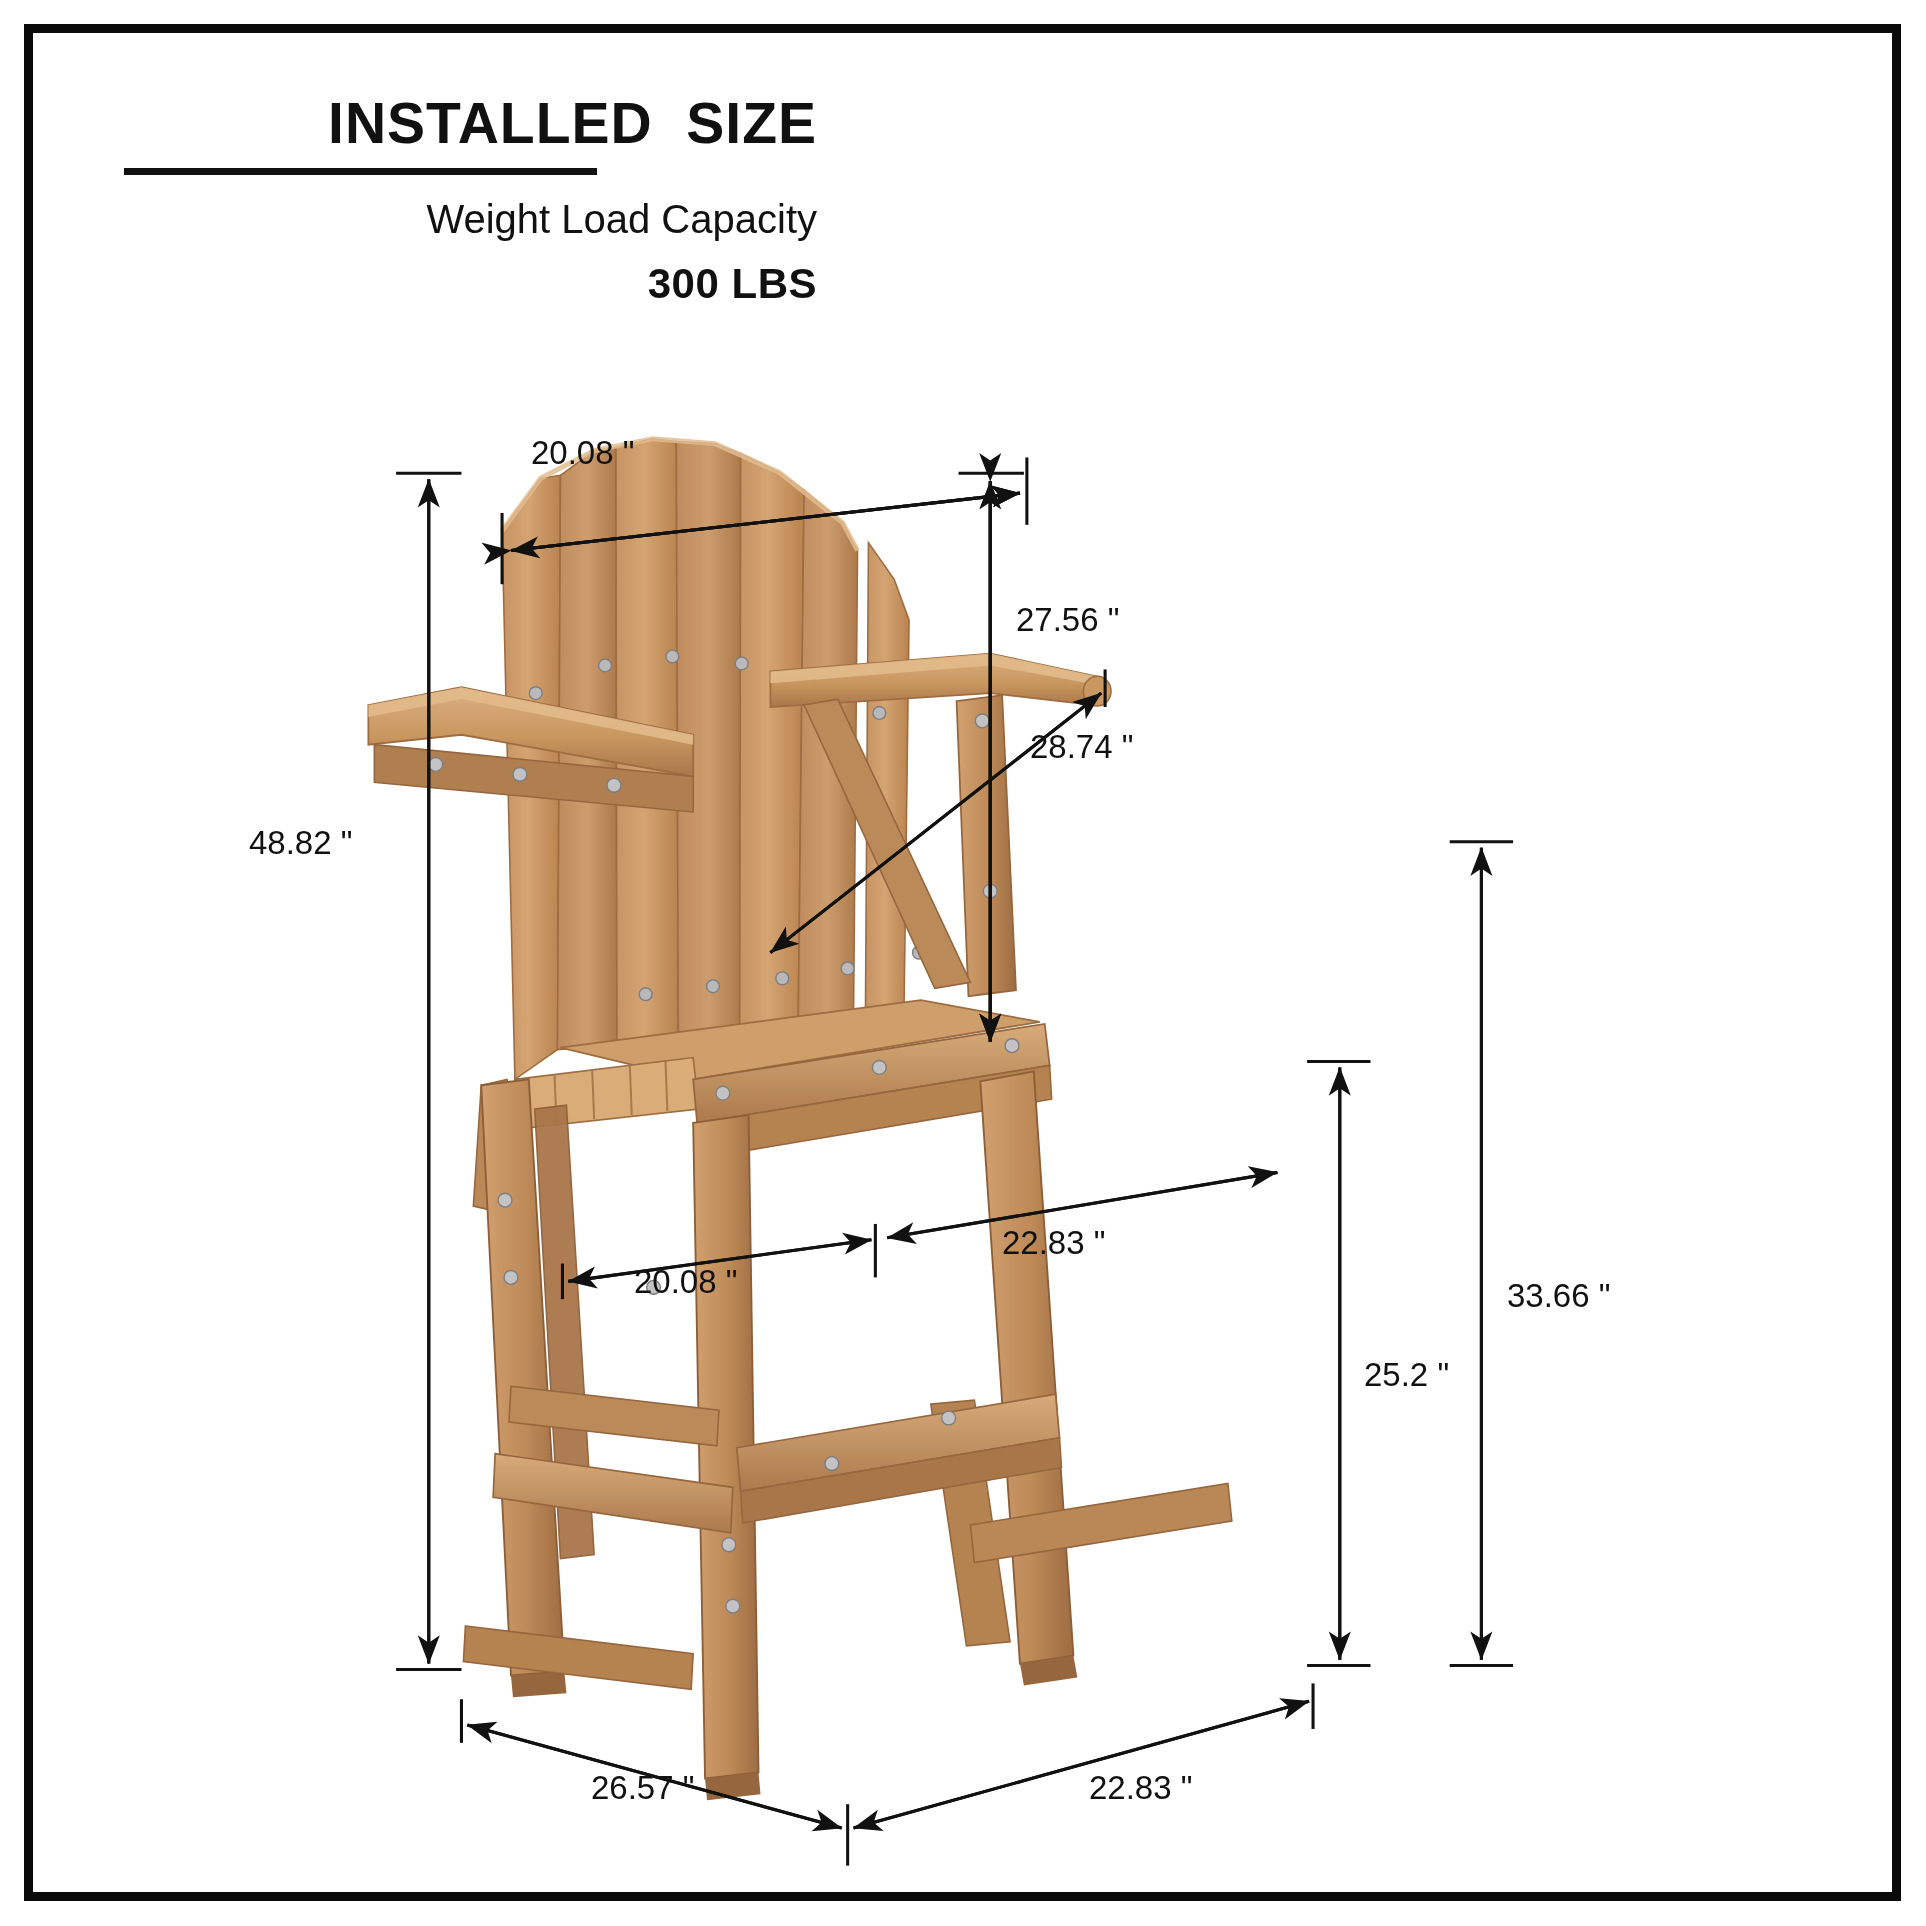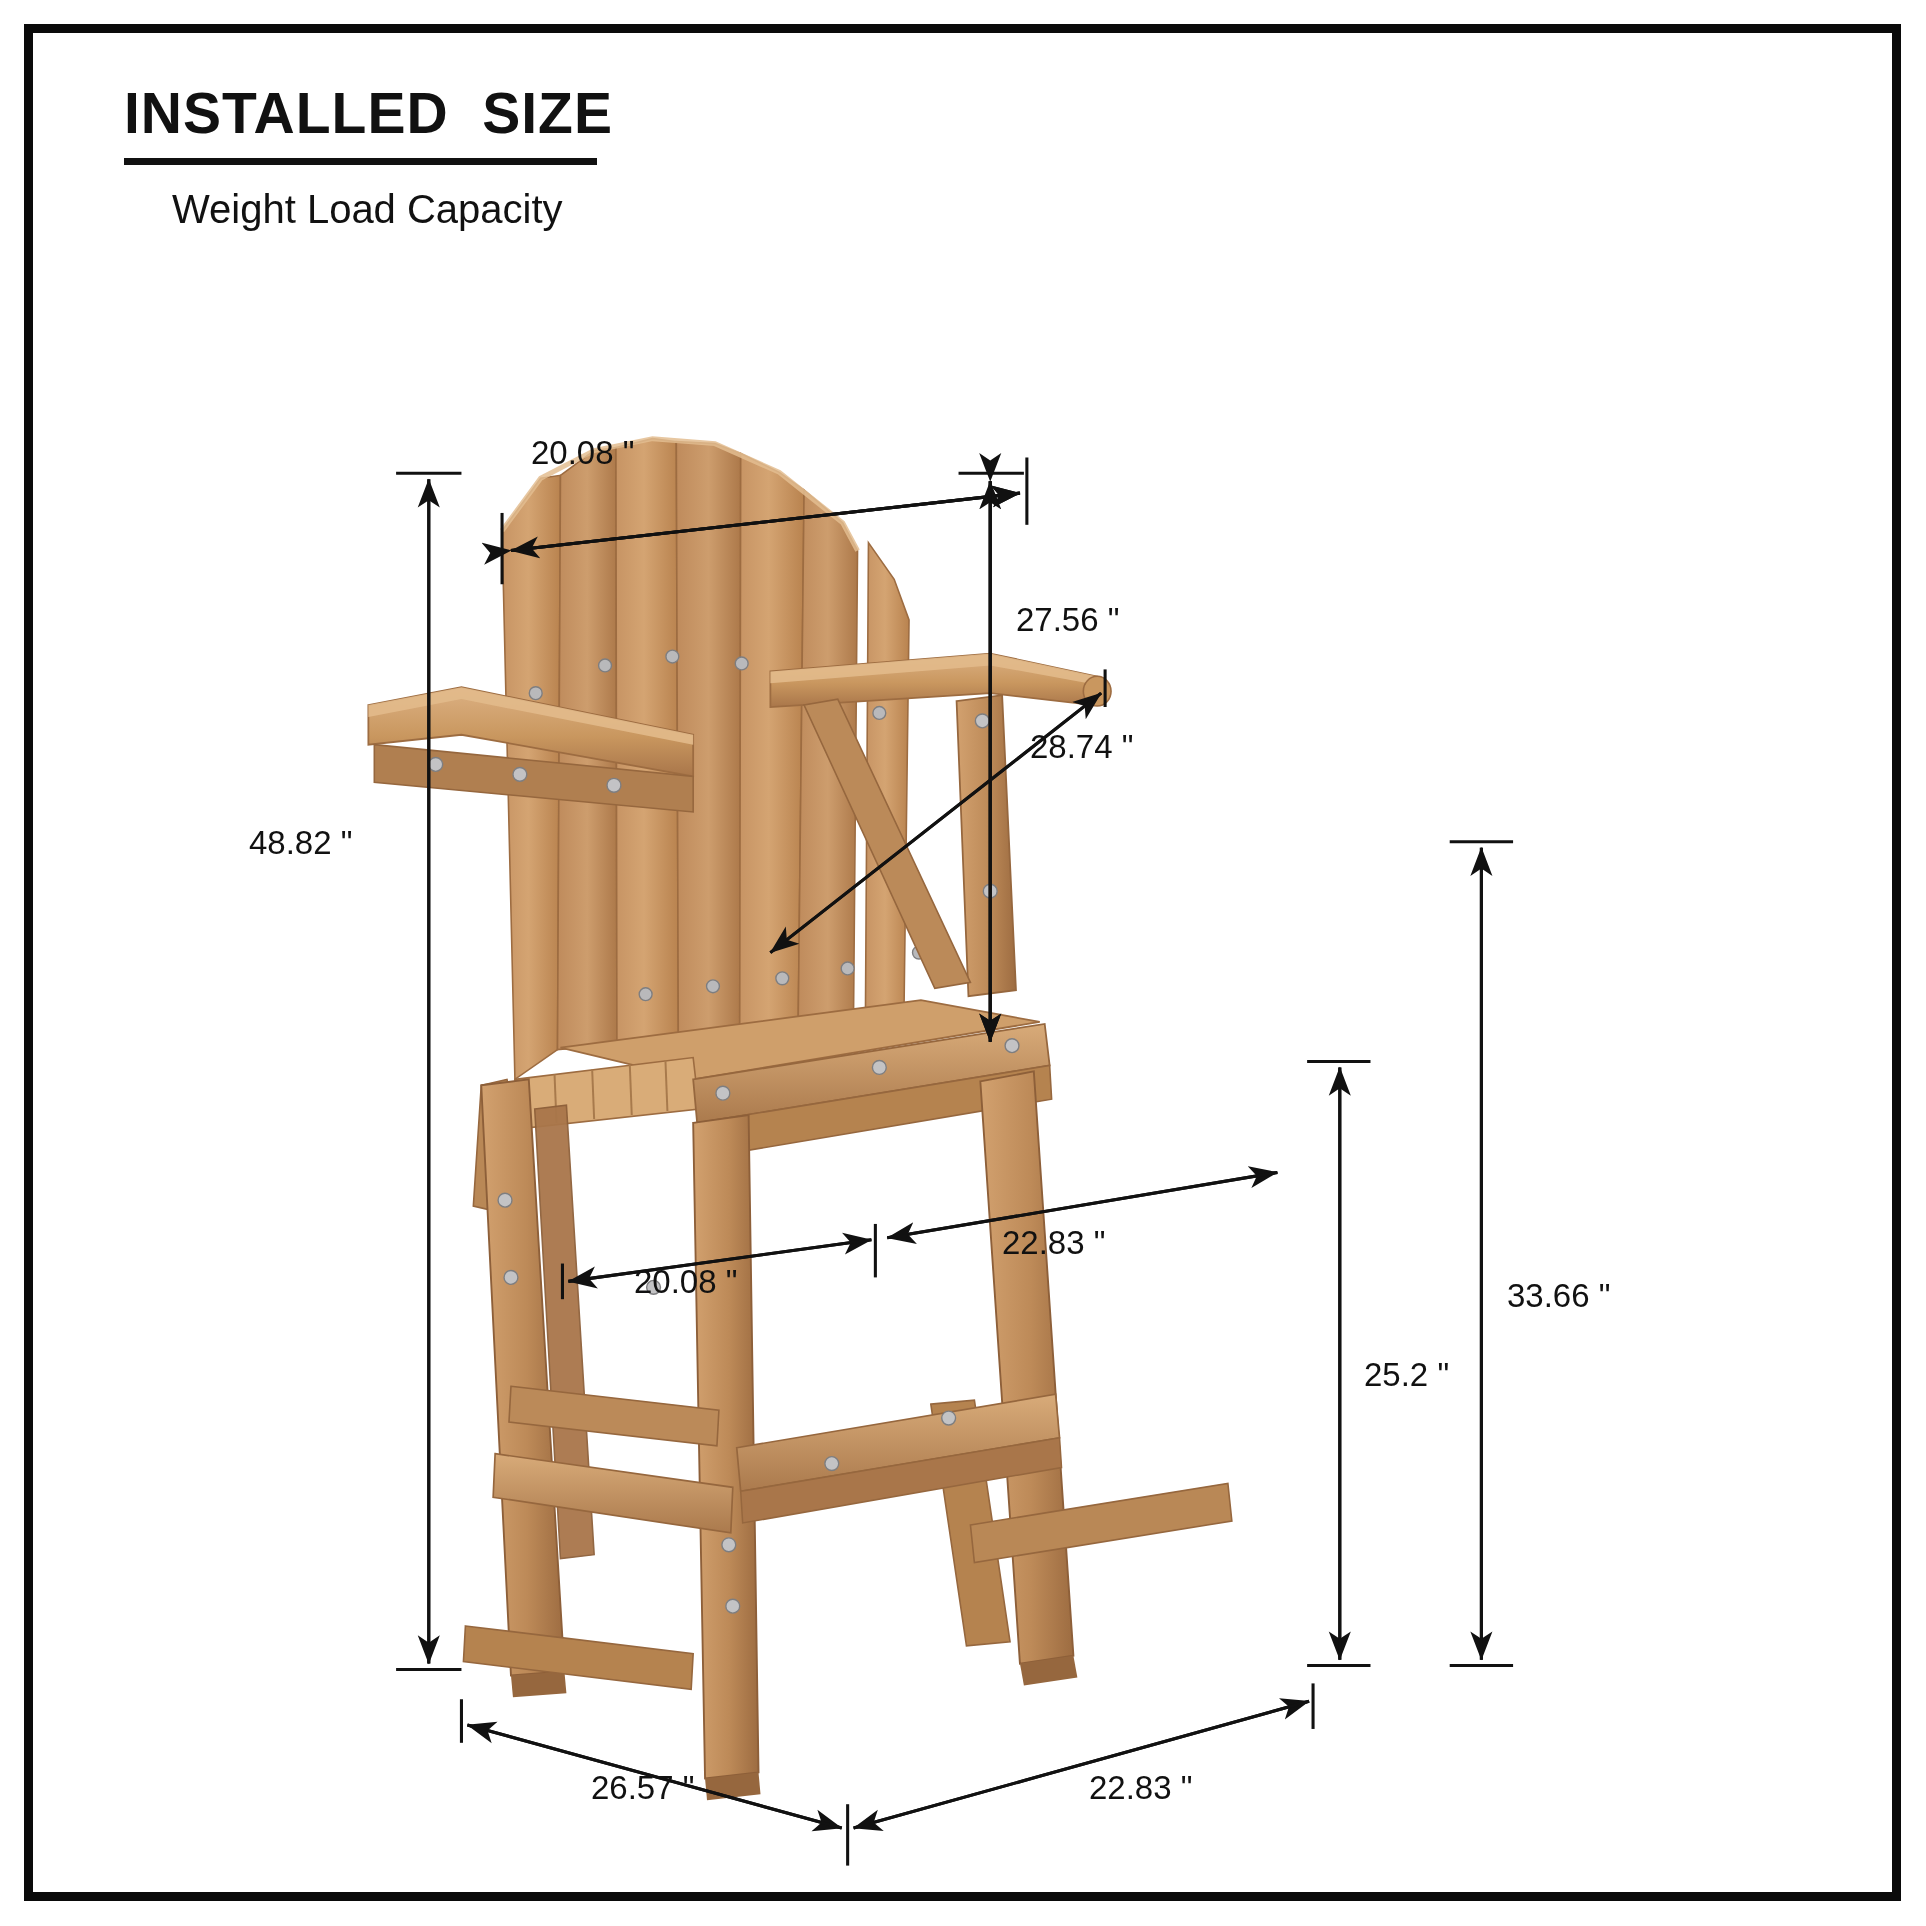--- a/index.html
+++ b/index.html
@@ -3,21 +3,21 @@
 <meta charset="utf-8">
 <style>
   html,body{margin:0;padding:0;background:#ffffff;}
   body{width:1927px;height:1927px;position:relative;overflow:hidden;
        font-family:"Liberation Sans","DejaVu Sans",sans-serif;}
 
   #frame{position:absolute;left:24px;top:24px;width:1877px;height:1877px;
          border:9px solid #0a0a0a;box-sizing:border-box;background:#fff;}
 
   
-  #header{position:absolute;left:124px;top:84px;width:693px;}
+  #header{position:absolute;left:124px;top:94px;width:693px;text-align:right;}
   #title{font-size:57px;font-weight:700;letter-spacing:1px;color:#111;
          line-height:1.05;white-space:pre;}
   #title-rule{width:473px;height:7px;background:#111;margin-top:14px;}
   #subtitle{font-size:40px;color:#111;margin-top:22px;font-weight:400;margin-left:48px;}
   #capacity{font-size:42px;color:#111;margin-top:18px;font-weight:700;letter-spacing:0.5px;}
 
   
   #canvas{position:absolute;left:0;top:0;width:1927px;height:1927px;}
   #canvas svg{position:absolute;left:0;top:0;}
 
@@ -27,20 +27,21 @@
 </style>
 </head>
 <body>
 
 <div id="frame"></div>
 
 <div id="header">
   <div id="title">INSTALLED  SIZE</div>
   <div id="title-rule"></div>
   <div id="subtitle">Weight Load Capacity</div>
+  <div id="capacity">300 LBS</div>
 </div>
 
 <div id="canvas">
 <svg width="1927" height="1927" viewBox="0 0 1946 1946">
   <defs>
     <linearGradient id="gSlat" x1="0" y1="0" x2="1" y2="0">
       <stop offset="0%" stop-color="#c79464"></stop>
       <stop offset="45%" stop-color="#d4a472"></stop>
       <stop offset="100%" stop-color="#b9834f"></stop>
     </linearGradient>

